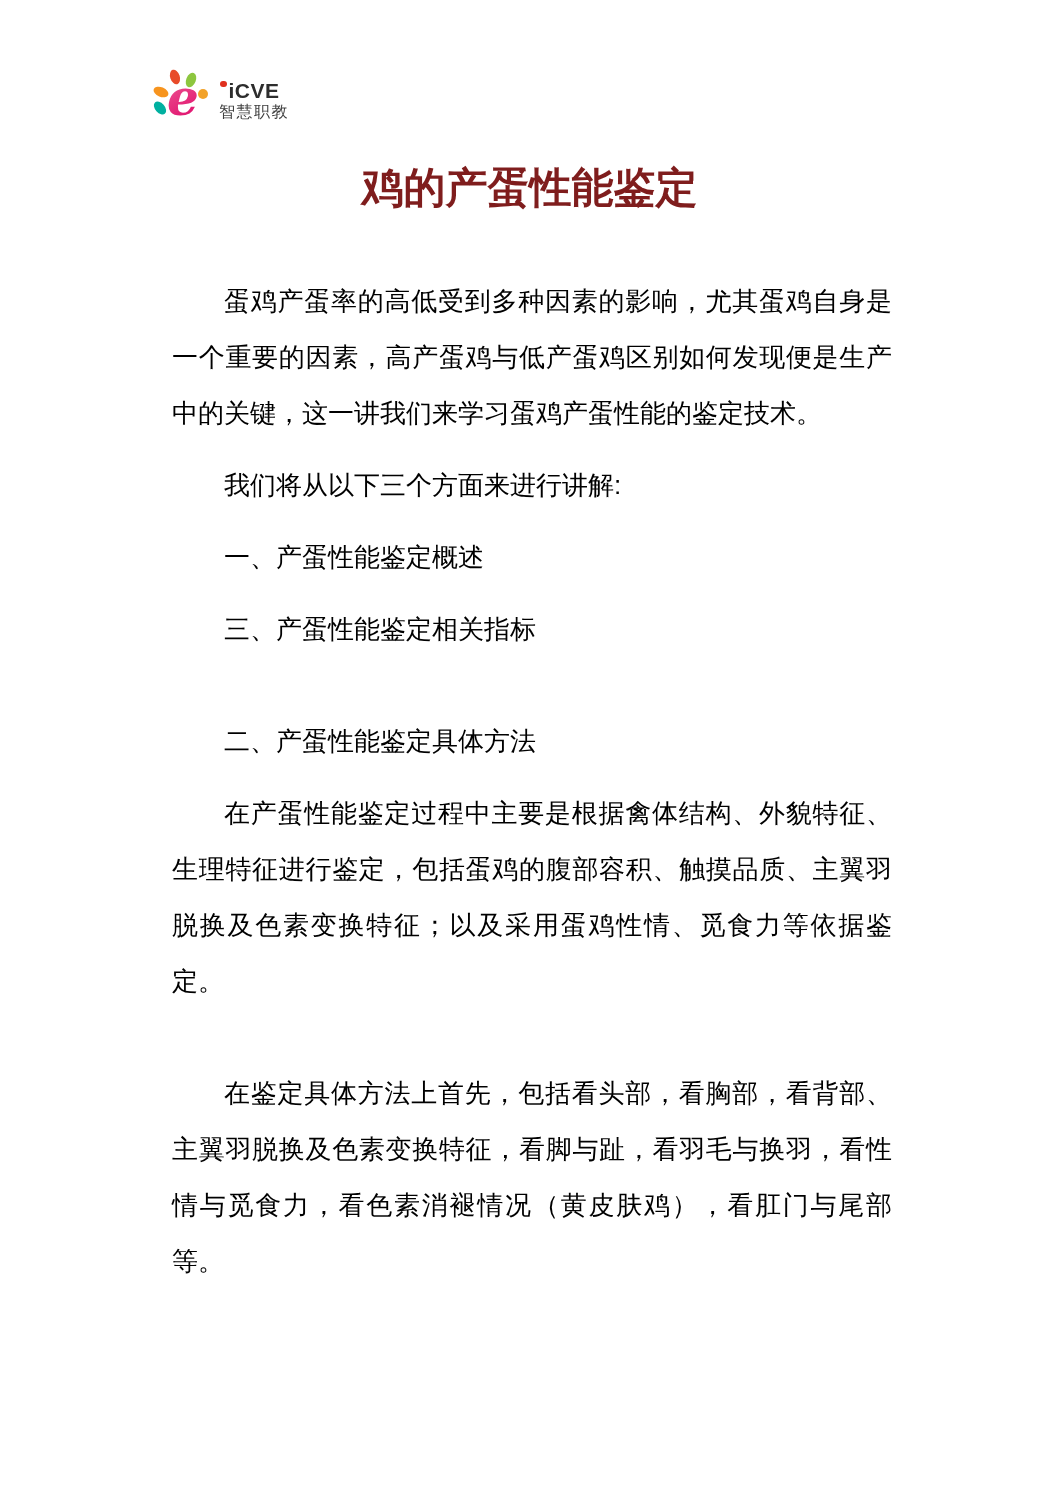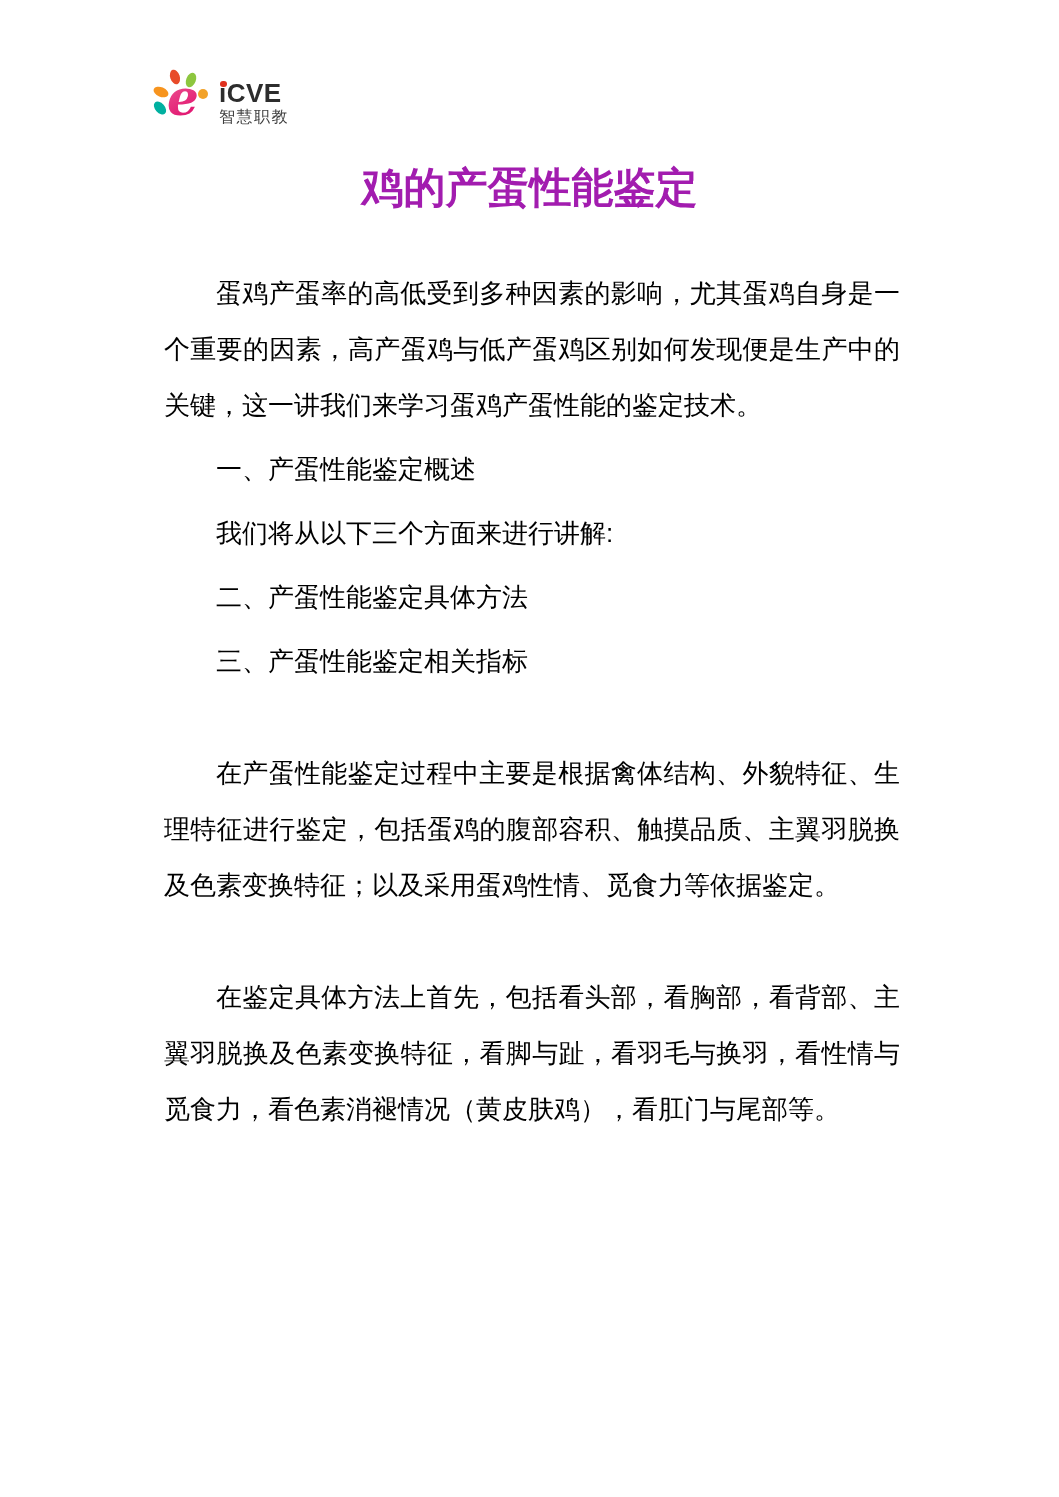--- a/index.html
+++ b/index.html
@@ -29,26 +29,27 @@
     width: 66px;
     height: 66px;
     display: block;
   }
   .logo-text {
     margin-left: 7px;
     margin-top: 20px;
   }
   .brand {
     position: relative;
-    font-size: 26px;
+    font-size: 21px;
     font-weight: bold;
     letter-spacing: 0.5px;
     line-height: 1;
     color: #2d2d2d;
     font-family: "Liberation Sans", "DejaVu Sans", sans-serif;
+    text-align: center;
   }
   .brand-i-dot {
     position: absolute;
     left: 1px;
     top: 0.5px;
     width: 6.5px;
     height: 6.5px;
     border-radius: 50%;
     background: #e0301e;
   }
@@ -65,38 +66,38 @@
     position: absolute;
     top: 162px;
     left: 0;
     width: 100%;
     margin: 0;
     text-align: center;
     font-family: "Liberation Serif", "DejaVu Serif", serif;
     font-weight: bold;
     font-size: 42px;
     line-height: 52px;
-    color: #a21caf;
+    color: #7f1d1d;
     letter-spacing: 0px;
   }
 
   
   .content {
     position: absolute;
     top: 257px;
     left: 156px;
     width: 752px;
     font-size: 26px;
     line-height: 56px;
     color: #000000;
     text-align: justify;
     font-family: "Liberation Sans", "DejaVu Sans", sans-serif;
   }
   .para {
-    margin: 8px;
+    margin: 16px;
     text-indent: 52px; 
   }
   .gap-after {
     margin-bottom: 56px; 
   }
 </style>
 </head>
 <body>
 
 <div class="page">
@@ -122,21 +123,21 @@
         <span class="brand-i-dot"></span>
       </div>
       <div class="brand-sub">智慧职教</div>
     </div>
   </header>
 
   <h1 class="doc-title">鸡的产蛋性能鉴定</h1>
 
   <main class="content">
     <p class="para">蛋鸡产蛋率的高低受到多种因素的影响，尤其蛋鸡自身是一个重要的因素，高产蛋鸡与低产蛋鸡区别如何发现便是生产中的关键，这一讲我们来学习蛋鸡产蛋性能的鉴定技术。</p>
+    <p class="para">我们将从以下三个方面来进行讲解:</p>
     <p class="para">一、产蛋性能鉴定概述</p>
-    <p class="para">我们将从以下三个方面来进行讲解:</p>
+    <p class="para gap-after">三、产蛋性能鉴定相关指标</p>
     <p class="para">二、产蛋性能鉴定具体方法</p>
-    <p class="para gap-after">三、产蛋性能鉴定相关指标</p>
     <p class="para gap-after">在产蛋性能鉴定过程中主要是根据禽体结构、外貌特征、生理特征进行鉴定，包括蛋鸡的腹部容积、触摸品质、主翼羽脱换及色素变换特征；以及采用蛋鸡性情、觅食力等依据鉴定。</p>
     <p class="para">在鉴定具体方法上首先，包括看头部，看胸部，看背部、主翼羽脱换及色素变换特征，看脚与趾，看羽毛与换羽，看性情与觅食力，看色素消褪情况（黄皮肤鸡），看肛门与尾部等。</p>
   </main>
 
 </div>
 
 </body></html>

